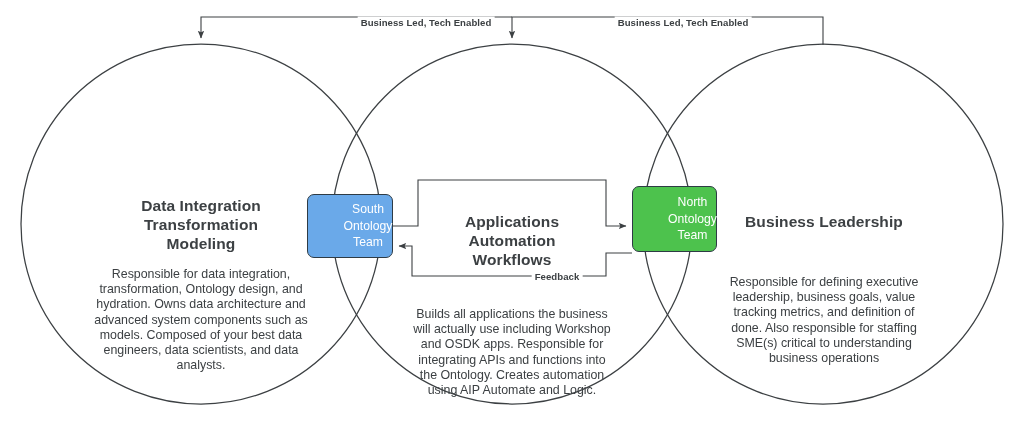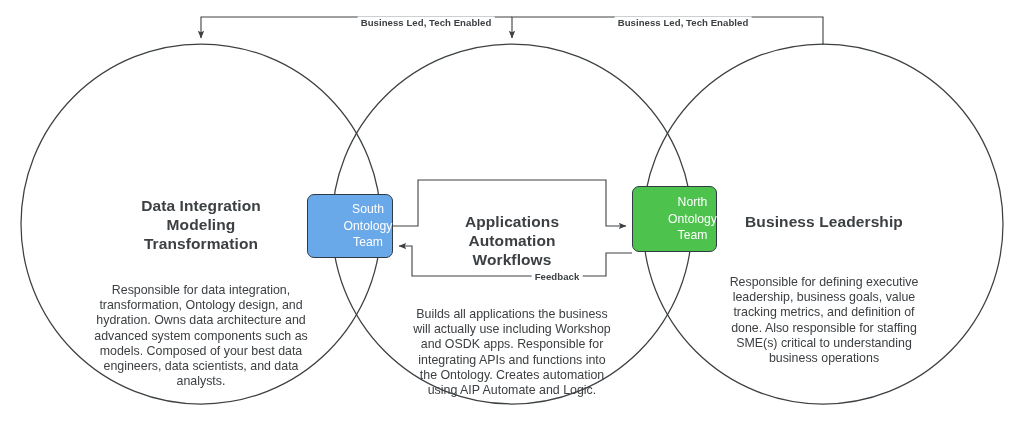--- a/index.html
+++ b/index.html
@@ -44,21 +44,21 @@
     font-size: 15.5px;
     font-weight: bold;
     line-height: 19px;
     color: #3c4043;
     letter-spacing: 0.1px;
   }
   .circle-body {
     font-size: 12.4px;
     line-height: 15.2px;
     color: #3c4043;
-    margin-top: 30px;
+    margin-top: 14px;
   }
 
   .team-box {
     position: absolute;
     border-radius: 7px;
     border: 1.3px solid #2e3b45;
     box-sizing: border-box;
     display: flex;
     align-items: center;
     justify-content: center;
@@ -105,22 +105,22 @@
     <path d="M393,226 L418,226 L418,180 L606,180 L606,226 L626,226" fill="none" stroke="#3c4043" stroke-width="1.1" marker-end="url(#arrowhead)"></path>
 
     <path d="M632,253 L606,253 L606,276 L412,276 L412,246 L399,246" fill="none" stroke="#3c4043" stroke-width="1.1" marker-end="url(#arrowhead)"></path>
   </svg>
 
   <div class="layer-text">
 
     <div class="circle-block" style="left:81px; top:196px; width:240px;">
       <div class="circle-title">
         <div>Data Integration</div>
+        <div>Transformation</div>
         <div>Modeling</div>
-        <div>Transformation</div>
       </div>
       <div class="circle-body">Responsible for data integration, transformation, Ontology design, and hydration. Owns data architecture and advanced system components such as models. Composed of your best data engineers, data scientists, and data analysts.</div>
     </div>
 
     <div class="circle-block" style="left:402px; top:212px; width:220px;">
       <div class="circle-title">
         <div>Applications</div>
         <div>Automation</div>
         <div>Workflows</div>
       </div>

